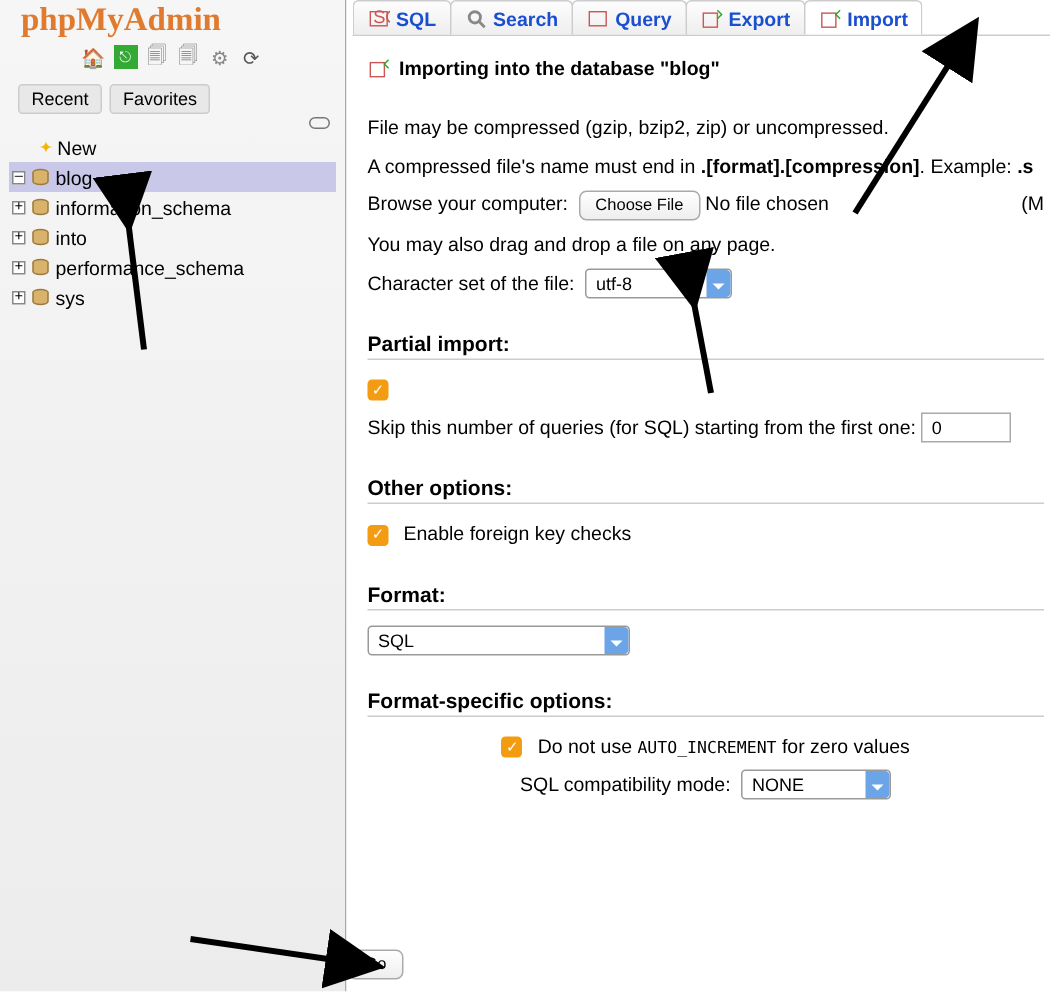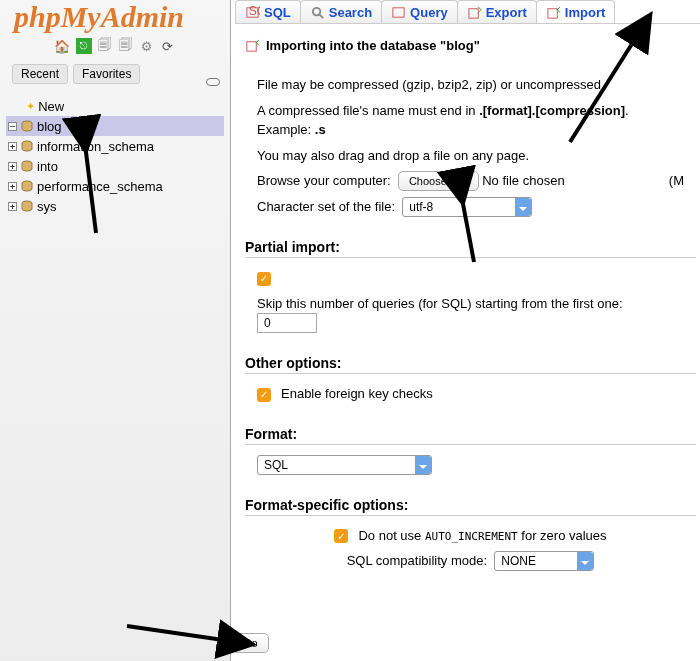--- a/index.html
+++ b/index.html
@@ -1,19 +1,19 @@
 <!DOCTYPE html>
 <html><head>
 <meta charset="utf-8">
 <style>
   *{box-sizing:border-box;margin:0;padding:0;font-family:Arial,Helvetica,sans-serif;font-size:13px}
   body{width:700px;height:661px;overflow:hidden;background:#fff;position:relative}
   .wrap{display:flex;width:100%;height:100%}
   .sidebar{width:231px;background:linear-gradient(#f6f6f6,#ececec);border-right:1px solid #aaa;padding:0 4px;position:relative}
-  .logo{color:#e07a2e;font-family:Georgia,serif;font-weight:bold;font-style:italic;font-size:30px;padding:0 10px}
+  .logo{color:#e07a2e;font-family:Georgia,serif;font-weight:bold;font-size:22px;padding:0 10px}
   .iconrow{display:flex;gap:5px;justify-content:center;padding:4px 0 8px}
   .iconrow span{width:16px;height:16px;display:flex;align-items:center;justify-content:center;font-size:13px}
   .tabs-sm{display:flex;gap:5px;padding:2px 8px 6px}
   .tabs-sm button{background:#e8e8e8;border:1px solid #ccc;border-radius:3px;padding:2px 8px;font-size:12px;cursor:pointer}
   .link-icon{position:absolute;right:10px;top:78px;width:14px;height:8px;border:1.5px solid #777;border-radius:4px}
   .tree{padding:6px 2px;font-size:13px}
   .tree-item{display:flex;align-items:center;height:20px;gap:3px;padding-left:2px}
   .sq{width:9px;height:9px;border:1px solid #888;display:flex;align-items:center;justify-content:center;font-size:9px;line-height:8px;font-family:monospace;background:#fff}
   .dbic{width:14px;height:12px;display:inline-block}
   .dbic svg{display:block}
@@ -28,21 +28,21 @@
   .toptabs .tab{display:flex;align-items:center;gap:4px;padding:4px 9px 3px;border:1px solid #ccc;border-bottom:none;background:linear-gradient(#fdfdfd,#eee);margin-right:-1px;border-radius:4px 4px 0 0;cursor:pointer}
   .toptabs .tab span.lbl{color:#1a4fd0;font-weight:bold;font-size:13px}
   .toptabs .tab.active{background:#fff}
   .ic{width:15px;height:15px;display:flex;align-items:center;justify-content:center}
   .ic svg{width:15px;height:15px}
 
   .content{padding:14px 4px 10px 14px}
   h2{font-size:16px;font-weight:bold;display:flex;align-items:center;gap:6px;margin-bottom:22px}
   h3{font-size:14px;font-weight:bold;margin:0 0 10px;border-bottom:1px solid #ccc;padding-bottom:2px}
   .sec{margin-bottom:22px}
-  .row{margin:6px 12px;line-height:1.5}
+  .row{margin:6px 0;line-height:1.5}
   .sel{border:1px solid #999;border-radius:3px;padding:2px 20px 2px 6px;background:#fff;font-size:12px;appearance:none;position:relative}
   .selwrap{position:relative;display:inline-block}
   .selwrap::after{content:"";position:absolute;right:1px;top:1px;bottom:1px;width:16px;background:#6ca4e8;border-radius:0 3px 3px 0;pointer-events:none}
   .selwrap::before{content:"";position:absolute;right:5px;top:50%;border:4px solid transparent;border-top-color:#fff;z-index:2;pointer-events:none}
   .cbx{width:14px;height:14px;border-radius:3px;background:#f39c12;display:inline-flex;align-items:center;justify-content:center;color:#fff;font-size:10px;vertical-align:middle;margin-right:10px}
   .cbx::after{content:"✓"}
   .btn{border:1px solid #aaa;background:linear-gradient(#fff,#eee);border-radius:5px;padding:3px 10px;font-size:11px;cursor:pointer}
   .txtinp{border:1px solid #aaa;padding:2px 6px;font-size:12px;width:60px}
   code{font-family:Menlo,monospace;font-size:11px}
   .center{text-align:center}
@@ -183,30 +183,30 @@
               <rect x="2" y="4" width="10" height="10" fill="none" stroke="#c55"></rect>
               <path d="M15 2l-3 3 3 3" fill="none" stroke="#2a2"></path>
             </svg>
           </span>
           <span>Importing into the database "blog"</span>
         </h2>
 
       <div class="sec">
         <div class="row">File may be compressed (gzip, bzip2, zip) or uncompressed.</div>
         <div class="row"><span>A compressed file's name must end in </span><b>.[format].[compression]</b><span>. Example: </span><b>.s</b></div>
-        <div class="row">You may also drag and drop a file on any page.</div>
         <div class="row">
           <span>Browse your computer:</span>&nbsp;
           <button class="btn">Choose File</button>
           <span>No file chosen</span>
           <span style="float:right">(M</span>
         </div>
+        <div class="row">You may also drag and drop a file on any page.</div>
         <div class="row">
           <span>Character set of the file:</span>&nbsp;
-          <span class="selwrap"><select class="sel" style="width:130px"><option>utf-8</option></select></span>
+          <span class="selwrap"><select class="sel" style="width:98px"><option>utf-8</option></select></span>
         </div>
       </div>
 
       <div class="sec">
         <h3>Partial import:</h3>
         <div class="row"><span class="cbx"></span></div>
         <div class="row"><span>Skip this number of queries (for SQL) starting from the first one:</span>&nbsp;<input class="txtinp" value="0" style=""></div>
       </div>
 
       <div class="sec">

